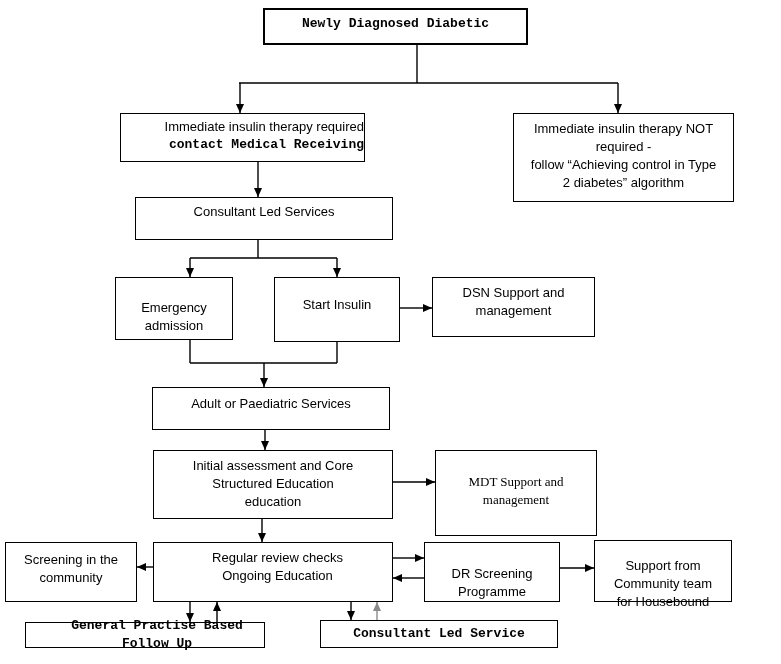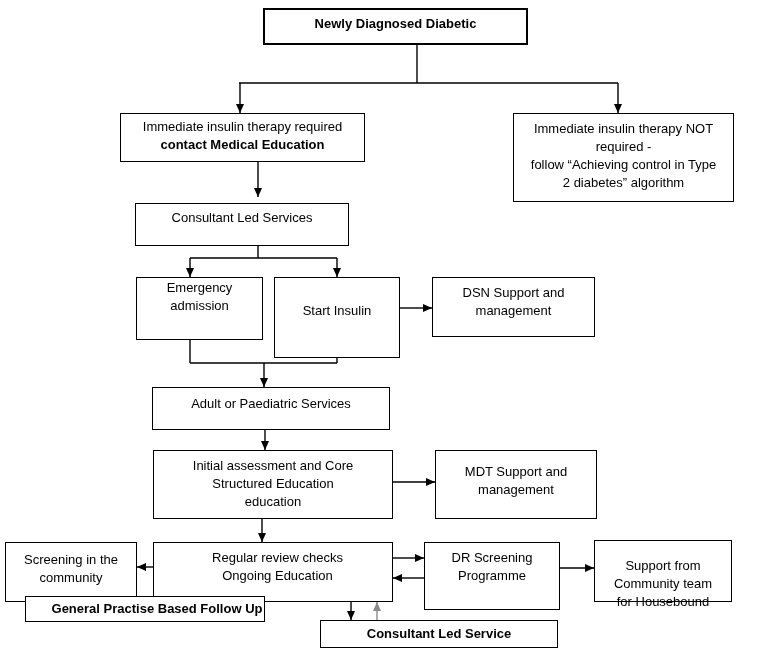--- a/index.html
+++ b/index.html
@@ -5,38 +5,38 @@
   html,body{margin:0;padding:0;background:#ffffff;}
   #stage{
     position:relative;width:781px;height:664px;background:#ffffff;overflow:hidden;
     font-family:"Liberation Sans", sans-serif;color:#000000;
   }
   .node{
     position:absolute;box-sizing:border-box;border:1px solid #000000;background:#ffffff;
     text-align:center;font-size:13px;line-height:18px;padding-top:5px;
   }
   .node .ln{display:block;}
-  .bold{font-weight:bold;}
+  .bold{font-weight:bold;font-family:Liberation Mono, monospace;}
   .vcenter{display:flex;align-items:center;justify-content:center;padding-top:0;}
   
   .n0{left:263px;top:8px;width:265px;height:37px;border-width:2px;}
-  .n1{left:120px;top:113px;width:245px;height:49px;padding-top:4px;}
+  .n1{left:120px;top:113px;width:245px;height:49px;padding-top:4px;text-align:right;}
   .n2{left:513px;top:113px;width:221px;height:89px;padding-top:6px;}
-  .n3{left:135px;top:203px;width:214px;height:43px;}
-  .n4{left:136px;top:277px;width:127px;height:63px;padding-top:1px;}
-  .n5{left:274px;top:277px;width:126px;height:81px;padding-top:24px;}
+  .n3{left:135px;top:197px;width:258px;height:43px;}
+  .n4{left:115px;top:277px;width:118px;height:63px;padding-top:21px;}
+  .n5{left:274px;top:277px;width:126px;height:65px;padding-top:18px;}
   .n6{left:432px;top:277px;width:163px;height:60px;padding-top:6px;}
   .n7{left:152px;top:387px;width:238px;height:43px;padding-top:7px;}
   .n8{left:153px;top:450px;width:240px;height:69px;padding-top:6px;}
-  .n9{left:435px;top:450px;width:162px;height:69px;padding-top:12px;}
+  .n9{left:435px;top:450px;width:162px;height:86px;padding-top:22px;font-family:Liberation Serif, serif;}
   .n10{left:5px;top:542px;width:132px;height:60px;padding-top:8px;}
   .n11{left:153px;top:542px;width:240px;height:60px;padding-top:6px;padding-left:9px;}
-  .n12{left:424px;top:542px;width:136px;height:68px;padding-top:6px;}
+  .n12{left:424px;top:542px;width:136px;height:60px;padding-top:22px;}
   .n13{left:594px;top:540px;width:138px;height:62px;padding-top:16px;}
-  .n14{left:25px;top:596px;width:240px;height:26px;padding-left:24px;}
+  .n14{left:25px;top:622px;width:240px;height:26px;padding-left:24px;}
   .n15{left:320px;top:620px;width:238px;height:28px;}
   #connectors{position:absolute;left:0;top:0;pointer-events:none;}
 </style>
 </head>
 <body>
 
 <div id="stage">
 
   <svg id="connectors" width="781" height="664" viewBox="0 0 781 664">
     <defs>
@@ -86,21 +86,21 @@
       <line x1="377" y1="620" x2="377" y2="602" stroke="#8a8a8a" marker-end="url(#ahg)"></line>
     </g>
   </svg>
 
   <div class="node n0">
     <span class="ln bold">Newly Diagnosed Diabetic</span>
   </div>
 
   <div class="node n1">
     <span class="ln">Immediate insulin therapy required</span>
-    <span class="ln bold">contact Medical Education</span>
+    <span class="ln bold">contact Medical Receiving</span>
   </div>
 
   <div class="node n2">
     <span class="ln">Immediate insulin therapy NOT</span>
     <span class="ln">required -</span>
     <span class="ln">follow “Achieving control in Type</span>
     <span class="ln">2 diabetes” algorithm</span>
   </div>
 
   <div class="node n3">

